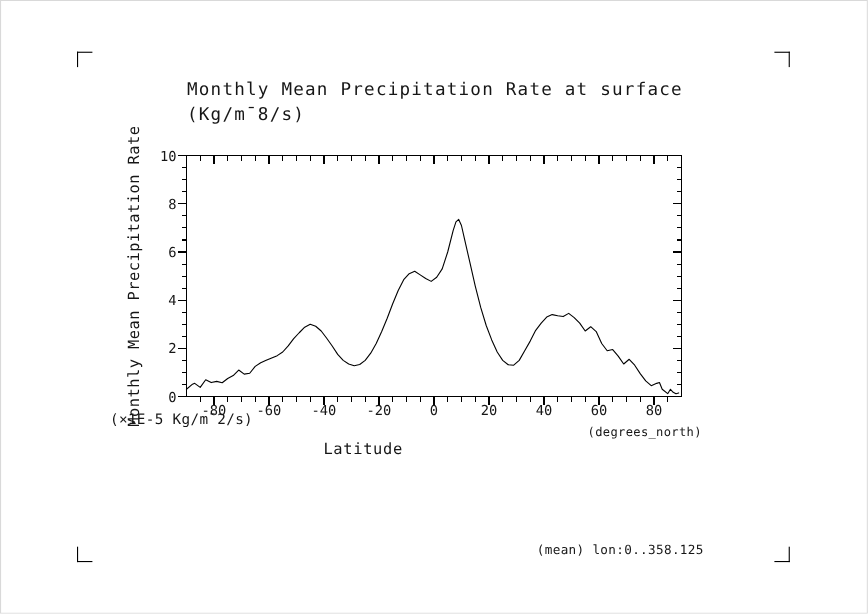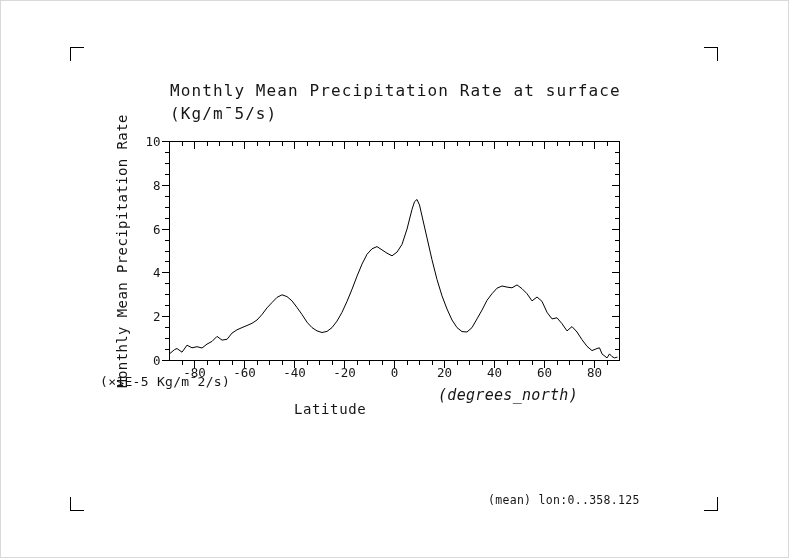--- a/index.html
+++ b/index.html
@@ -12,36 +12,36 @@
     color:#111111;
     box-shadow: inset 0 0 0 1px #d9d9d9;
   }
   .corner{position:absolute;width:13px;height:13px;}
   .corner.tl{border-top:1px solid #000;border-left:1px solid #000;}
   .corner.tr{border-top:1px solid #000;border-right:1px solid #000;}
   .corner.bl{border-bottom:1px solid #000;border-left:1px solid #000;}
   .corner.br{border-bottom:1px solid #000;border-right:1px solid #000;}
   .chart-svg{position:absolute;left:0;top:0;}
   .title-block{
-    position:absolute;left:170px;top:79px;
+    position:absolute;left:170px;top:69px;
     font-size:16px;letter-spacing:1.1px;line-height:23px;
     color:#161616;white-space:nowrap;
   }
   .ylabel{
     position:absolute;left:122px;top:251px;
     transform:translate(-50%,-50%) rotate(-90deg);
     font-size:14px;letter-spacing:0.4px;white-space:nowrap;color:#161616;
   }
   .yscale-note{
     position:absolute;left:100px;top:374px;
     font-size:13px;letter-spacing:0.3px;white-space:nowrap;color:#161616;
   }
   .xunits{
     position:absolute;left:438px;top:386px;width:200px;
-    font-size:15px;letter-spacing:0.3px;white-space:nowrap;color:#161616;font-style:italic;
+    text-align:right;font-size:11px;letter-spacing:0.3px;white-space:nowrap;color:#161616;
   }
   .xlabel{
     position:absolute;left:294px;top:401px;width:200px;
     text-align:left;font-size:14px;letter-spacing:0.6px;color:#161616;
   }
   .footnote{
     position:absolute;left:488px;top:469px;
     font-size:11.5px;letter-spacing:0.3px;white-space:nowrap;color:#161616;margin-top:24px;
   }
 </style>
@@ -182,21 +182,21 @@
       <text x="160.5" y="321.2" font-size="12.5" text-anchor="end" fill="#161616" font-family="&quot;DejaVu Sans Mono&quot;,&quot;Liberation Mono&quot;,monospace">2</text>
       <text x="160.5" y="277.4" font-size="12.5" text-anchor="end" fill="#161616" font-family="&quot;DejaVu Sans Mono&quot;,&quot;Liberation Mono&quot;,monospace">4</text>
       <text x="160.5" y="233.6" font-size="12.5" text-anchor="end" fill="#161616" font-family="&quot;DejaVu Sans Mono&quot;,&quot;Liberation Mono&quot;,monospace">6</text>
       <text x="160.5" y="189.79999999999998" font-size="12.5" text-anchor="end" fill="#161616" font-family="&quot;DejaVu Sans Mono&quot;,&quot;Liberation Mono&quot;,monospace">8</text>
       <text x="160.5" y="146" font-size="12.5" text-anchor="end" fill="#161616" font-family="&quot;DejaVu Sans Mono&quot;,&quot;Liberation Mono&quot;,monospace">10</text>
       <polyline points="169.5,353.9 174.5,349.6 177.0,348.5 182.0,352.2 187.0,345.2 192.0,347.8 197.0,346.7 202.0,348.0 207.0,344.1 212.0,341.4 217.0,336.4 222.0,340.1 227.0,339.3 232.0,333.1 237.0,329.8 242.0,327.6 247.0,325.5 252.0,323.3 257.0,320.0 262.0,314.5 267.0,307.9 272.0,302.5 277.0,297.4 282.0,294.8 287.0,296.6 292.0,300.9 297.0,307.5 302.0,314.5 307.0,322.2 312.0,327.6 317.0,330.9 322.0,332.5 327.0,331.4 332.0,327.6 337.0,321.1 342.0,312.3 347.0,301.4 352.0,289.3 357.0,276.2 362.0,264.1 367.0,254.3 372.0,248.8 377.0,246.6 382.0,249.9 387.0,253.2 392.0,255.8 397.0,252.1 402.0,244.4 407.0,229.1 412.0,209.4 414.5,201.7 417.0,199.5 419.5,205.0 422.0,216.0 427.0,237.9 432.0,259.8 437.0,279.5 442.0,295.9 447.0,309.0 452.0,320.0 457.0,327.6 462.0,331.6 467.0,332.0 472.0,327.6 477.0,318.9 482.0,310.1 487.0,300.3 492.0,293.7 497.0,288.2 502.0,286.0 507.0,287.1 512.0,287.8 517.0,284.9 522.0,288.7 527.0,293.7 532.0,300.9 537.0,297.0 542.0,301.4 547.0,312.3 552.0,318.9 557.0,317.8 562.0,323.7 567.0,330.9 572.0,326.6 577.0,332.0 582.0,339.7 587.0,346.3 592.0,350.6 597.0,348.5 599.5,347.8 602.0,353.9 607.0,357.9 609.5,353.9 612.0,356.6 614.5,357.9 617.0,357.2" fill="none" stroke="#000000" stroke-width="1" stroke-linejoin="round" stroke-linecap="round"></polyline>
     </svg>
 
   <div class="title-block">
     <div>Monthly Mean Precipitation Rate at surface</div>
-    <div>(Kg/m¯5/s)</div>
+    <div>(Kg/m¯8/s)</div>
   </div>
 
   <div class="ylabel">Monthly Mean Precipitation Rate</div>
   <div class="yscale-note">(×1E-5 Kg/m¯2/s)</div>
   <div class="xunits">(degrees_north)</div>
   <div class="xlabel">Latitude</div>
   <div class="footnote">(mean) lon:0..358.125</div>
 
 </div>
 

